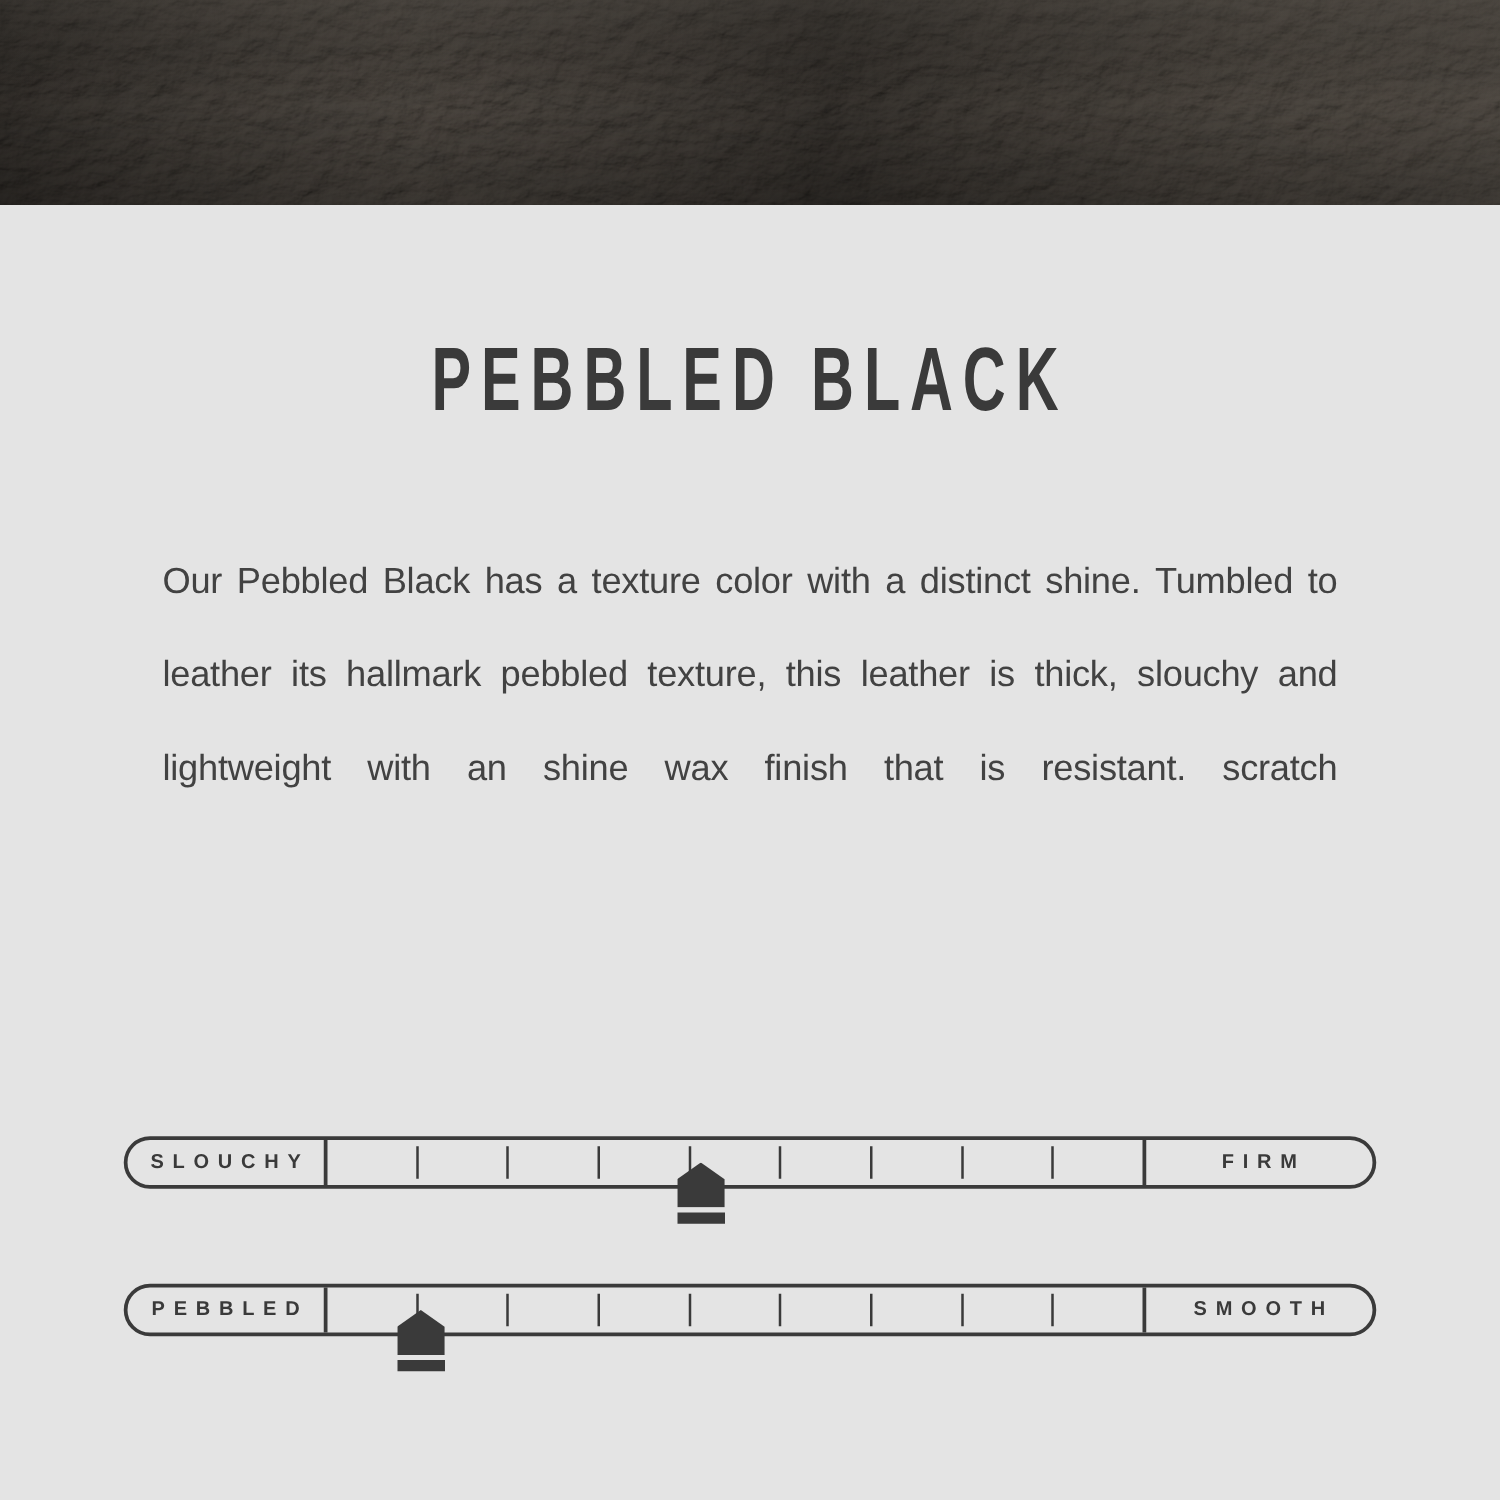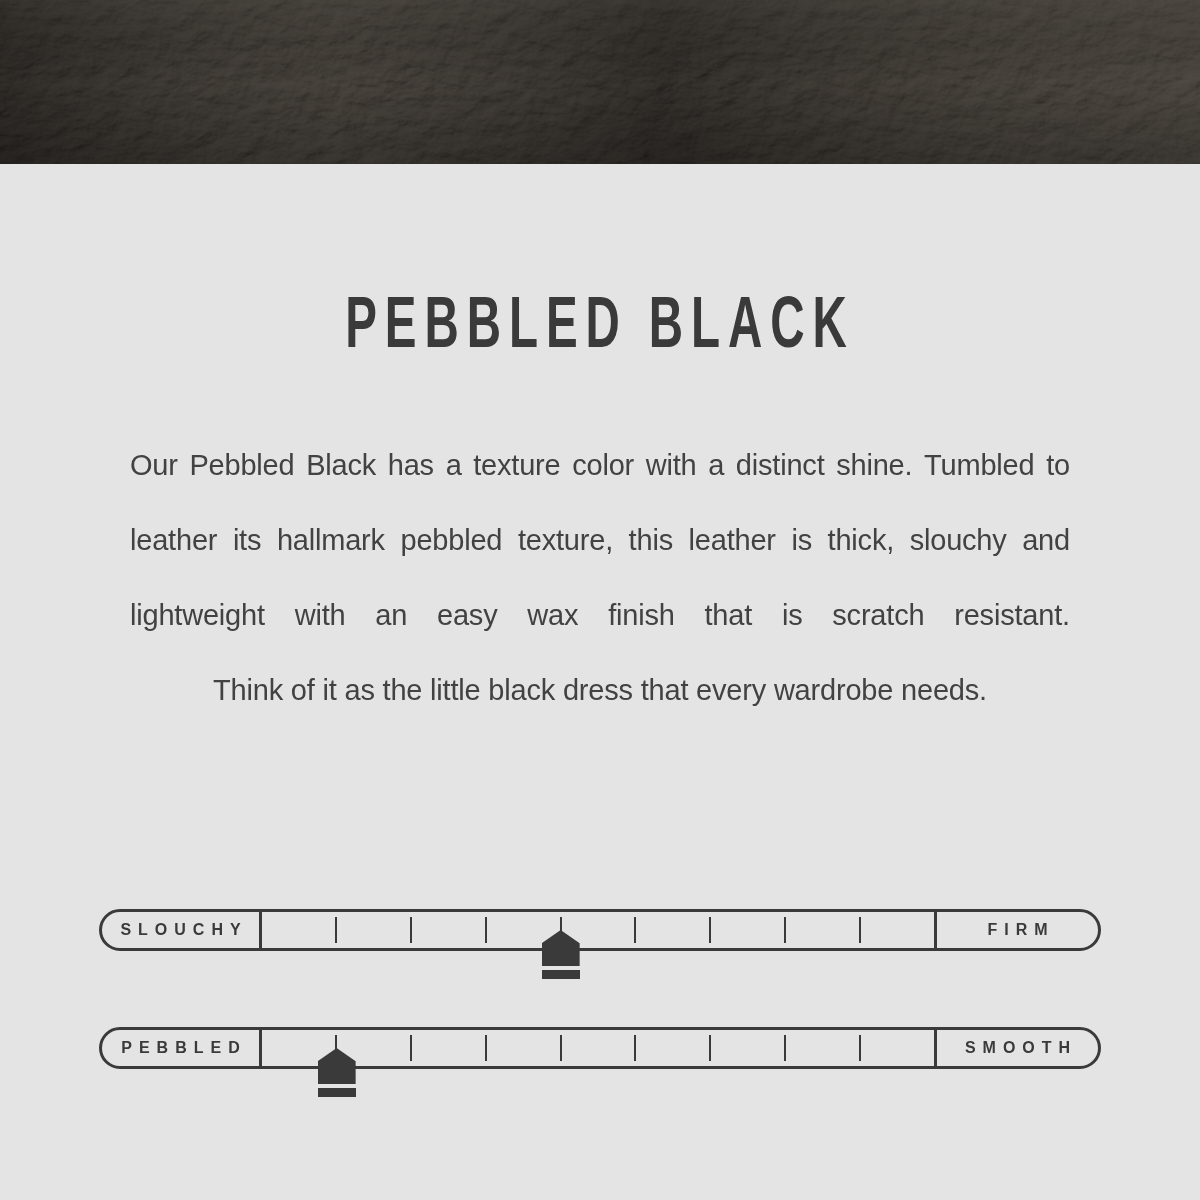--- a/index.html
+++ b/index.html
@@ -24,21 +24,21 @@
   .hero{
     position:absolute;top:0;left:0;
     width:1200px;height:164px;
     background:#16130f;
     overflow:hidden;
   }
   .hero svg{display:block;width:1200px;height:164px;}
 
   
   .title{
-    position:absolute;top:286px;left:0;
+    position:absolute;top:268px;left:0;
     width:1200px;
     text-align:center;
     line-height:72px;
     white-space:nowrap;
   }
   .title .condense{
     display:inline-block;
     font-size:72px;
     font-weight:700;
     letter-spacing:12px;
@@ -94,21 +94,21 @@
     letter-spacing:7px;
     color:var(--ink);
     text-indent:7px; 
     white-space:nowrap;
   }
   .cap-label.left{
     width:160px;
     border-right:3px solid var(--ink);
   }
   .cap-label.right{
-    width:164px;
+    width:184px;
     border-left:3px solid var(--ink);
   }
   .ticks{
     flex:1;
     display:flex;
     justify-content:space-evenly;
     align-items:center;
   }
   .tick{
     width:2px;height:26px;
@@ -201,29 +201,28 @@
         <span>leather</span>
         <span>is</span>
         <span>thick,</span>
         <span>slouchy</span>
         <span>and</span>
       </div>
     <div class="line justify">
         <span>lightweight</span>
         <span>with</span>
         <span>an</span>
-        <span>easy</span>
+        <span>shine</span>
         <span>wax</span>
         <span>finish</span>
         <span>that</span>
         <span>is</span>
+        <span>resistant.</span>
         <span>scratch</span>
-        <span>resistant.</span>
-      </div>
-    <div class="line center">Think of it as the little black dress that every wardrobe needs.</div>
+      </div>
   </div>
 
   <div class="scale-row first">
     <div class="pill">
       <div class="cap-label left">SLOUCHY</div>
       <div class="ticks">
           <div class="tick"></div>
           <div class="tick"></div>
           <div class="tick"></div>
           <div class="tick"></div>

